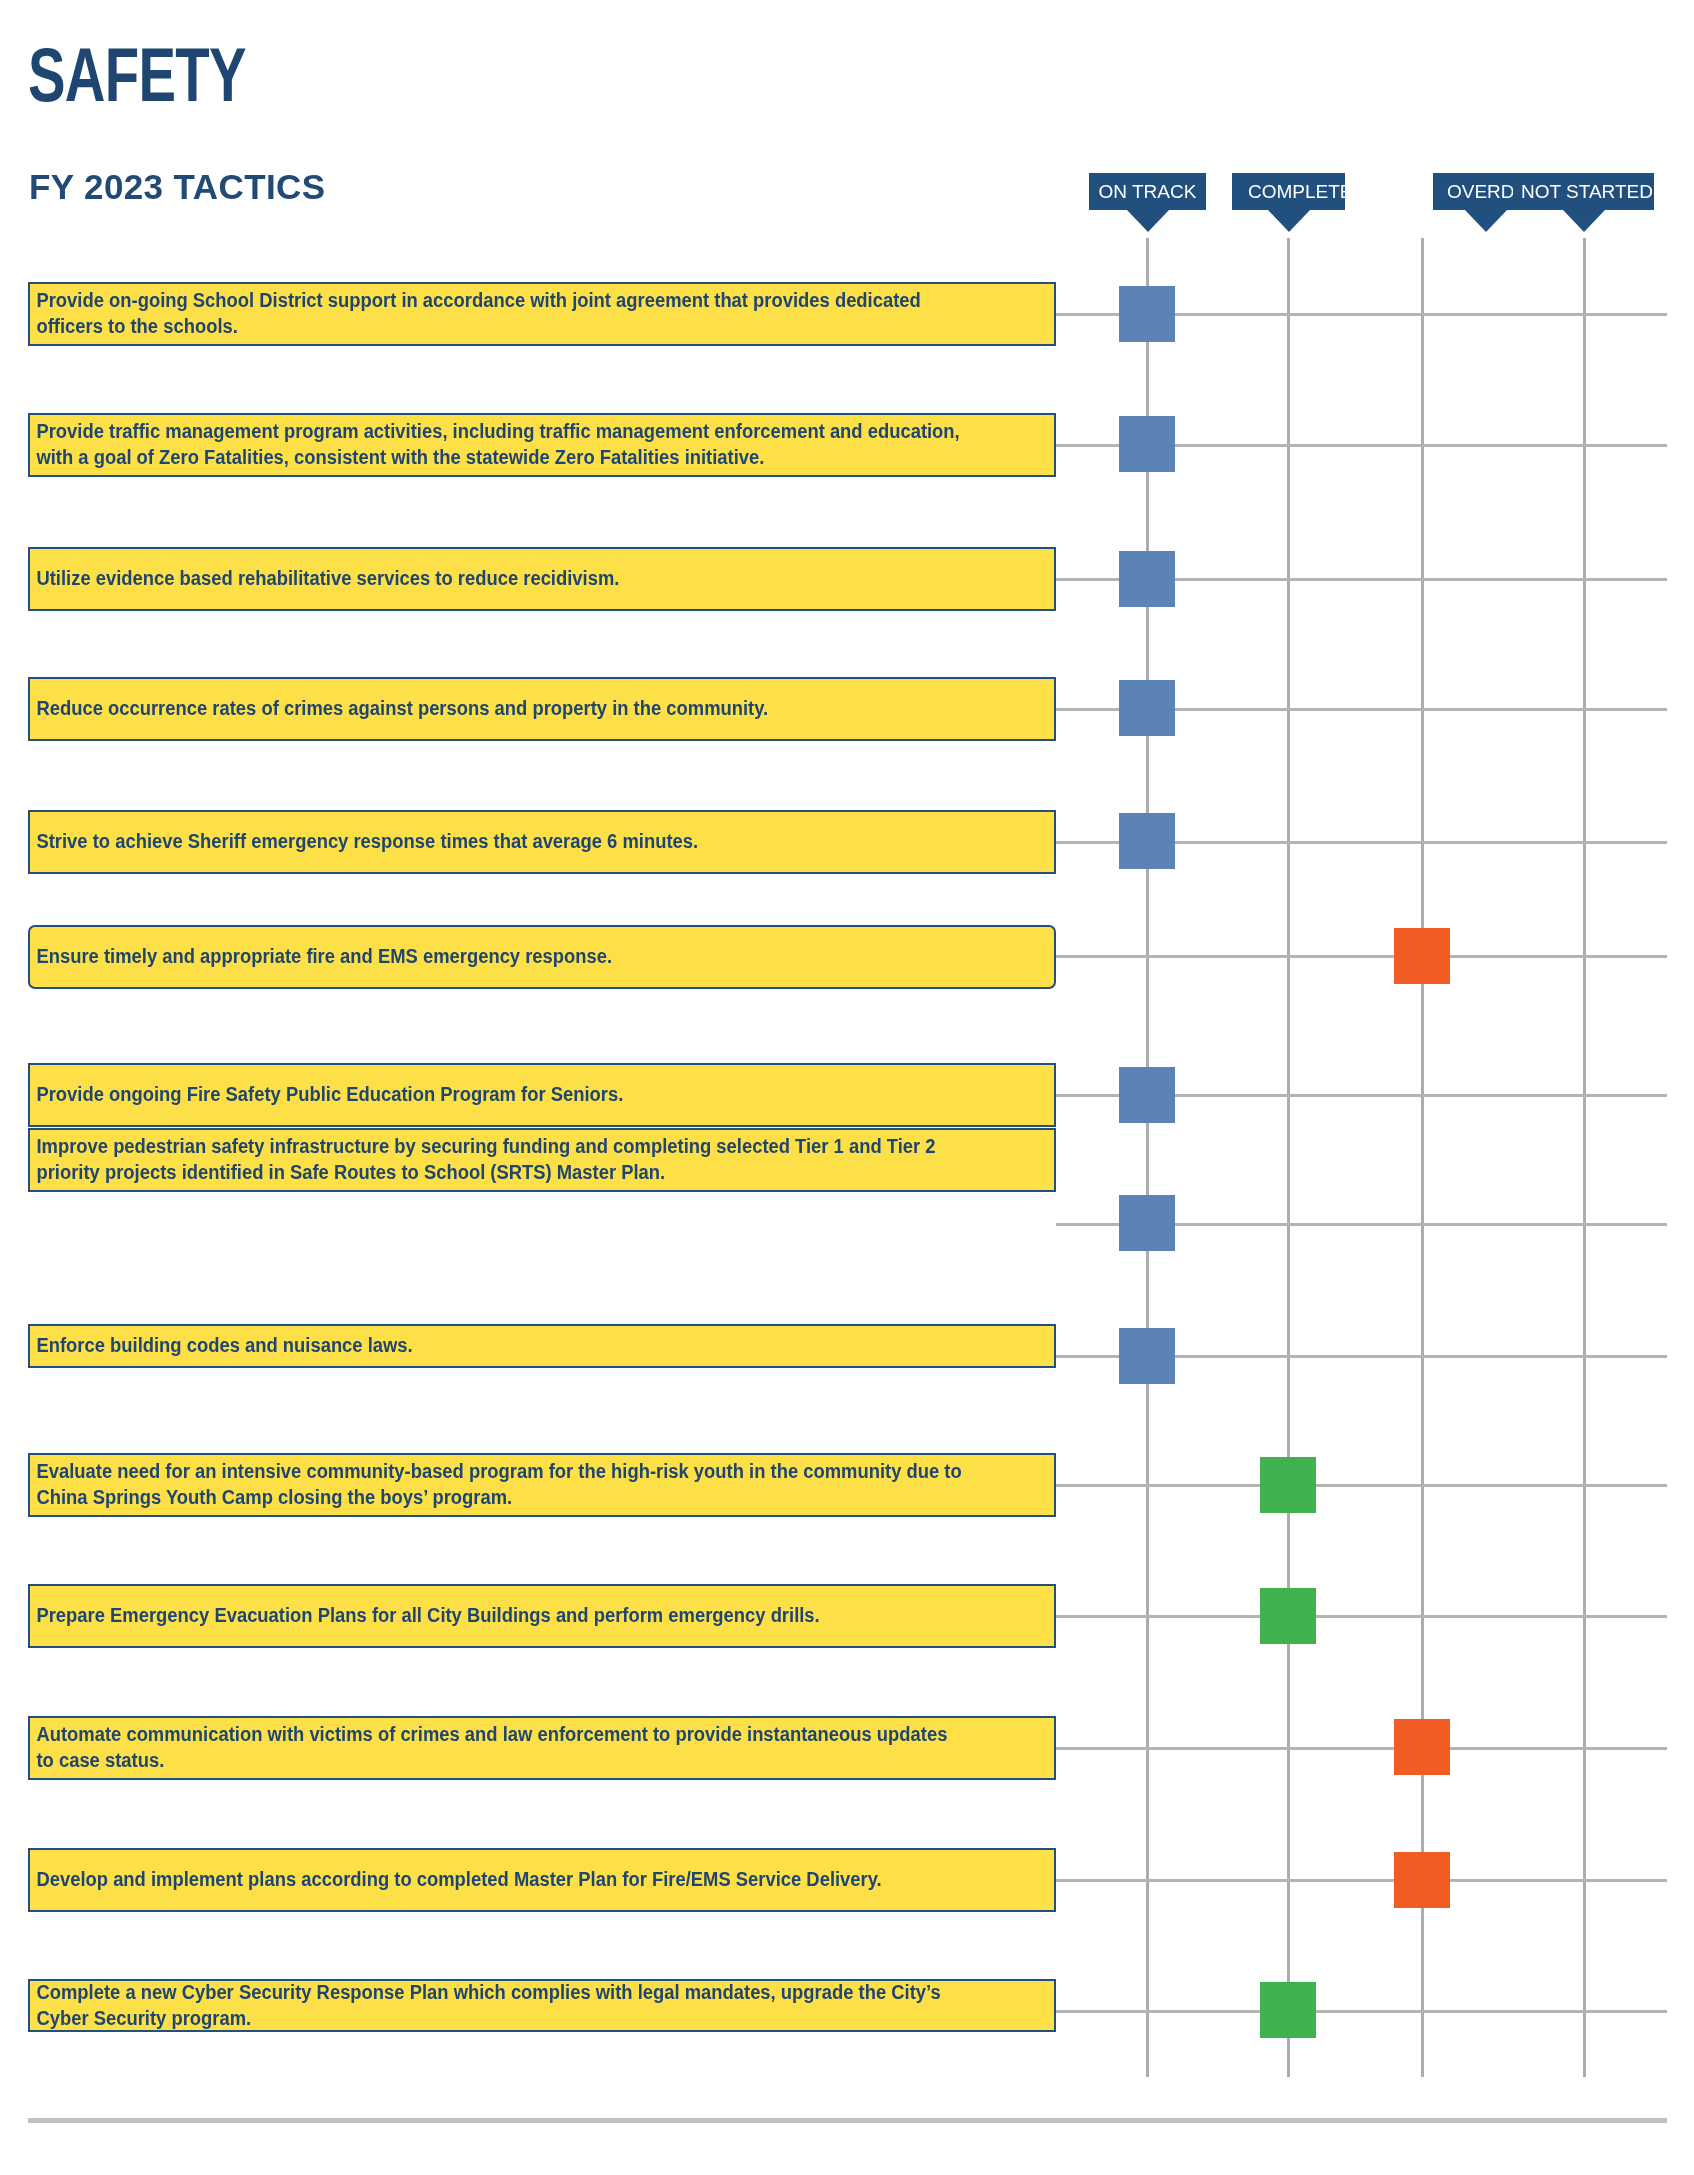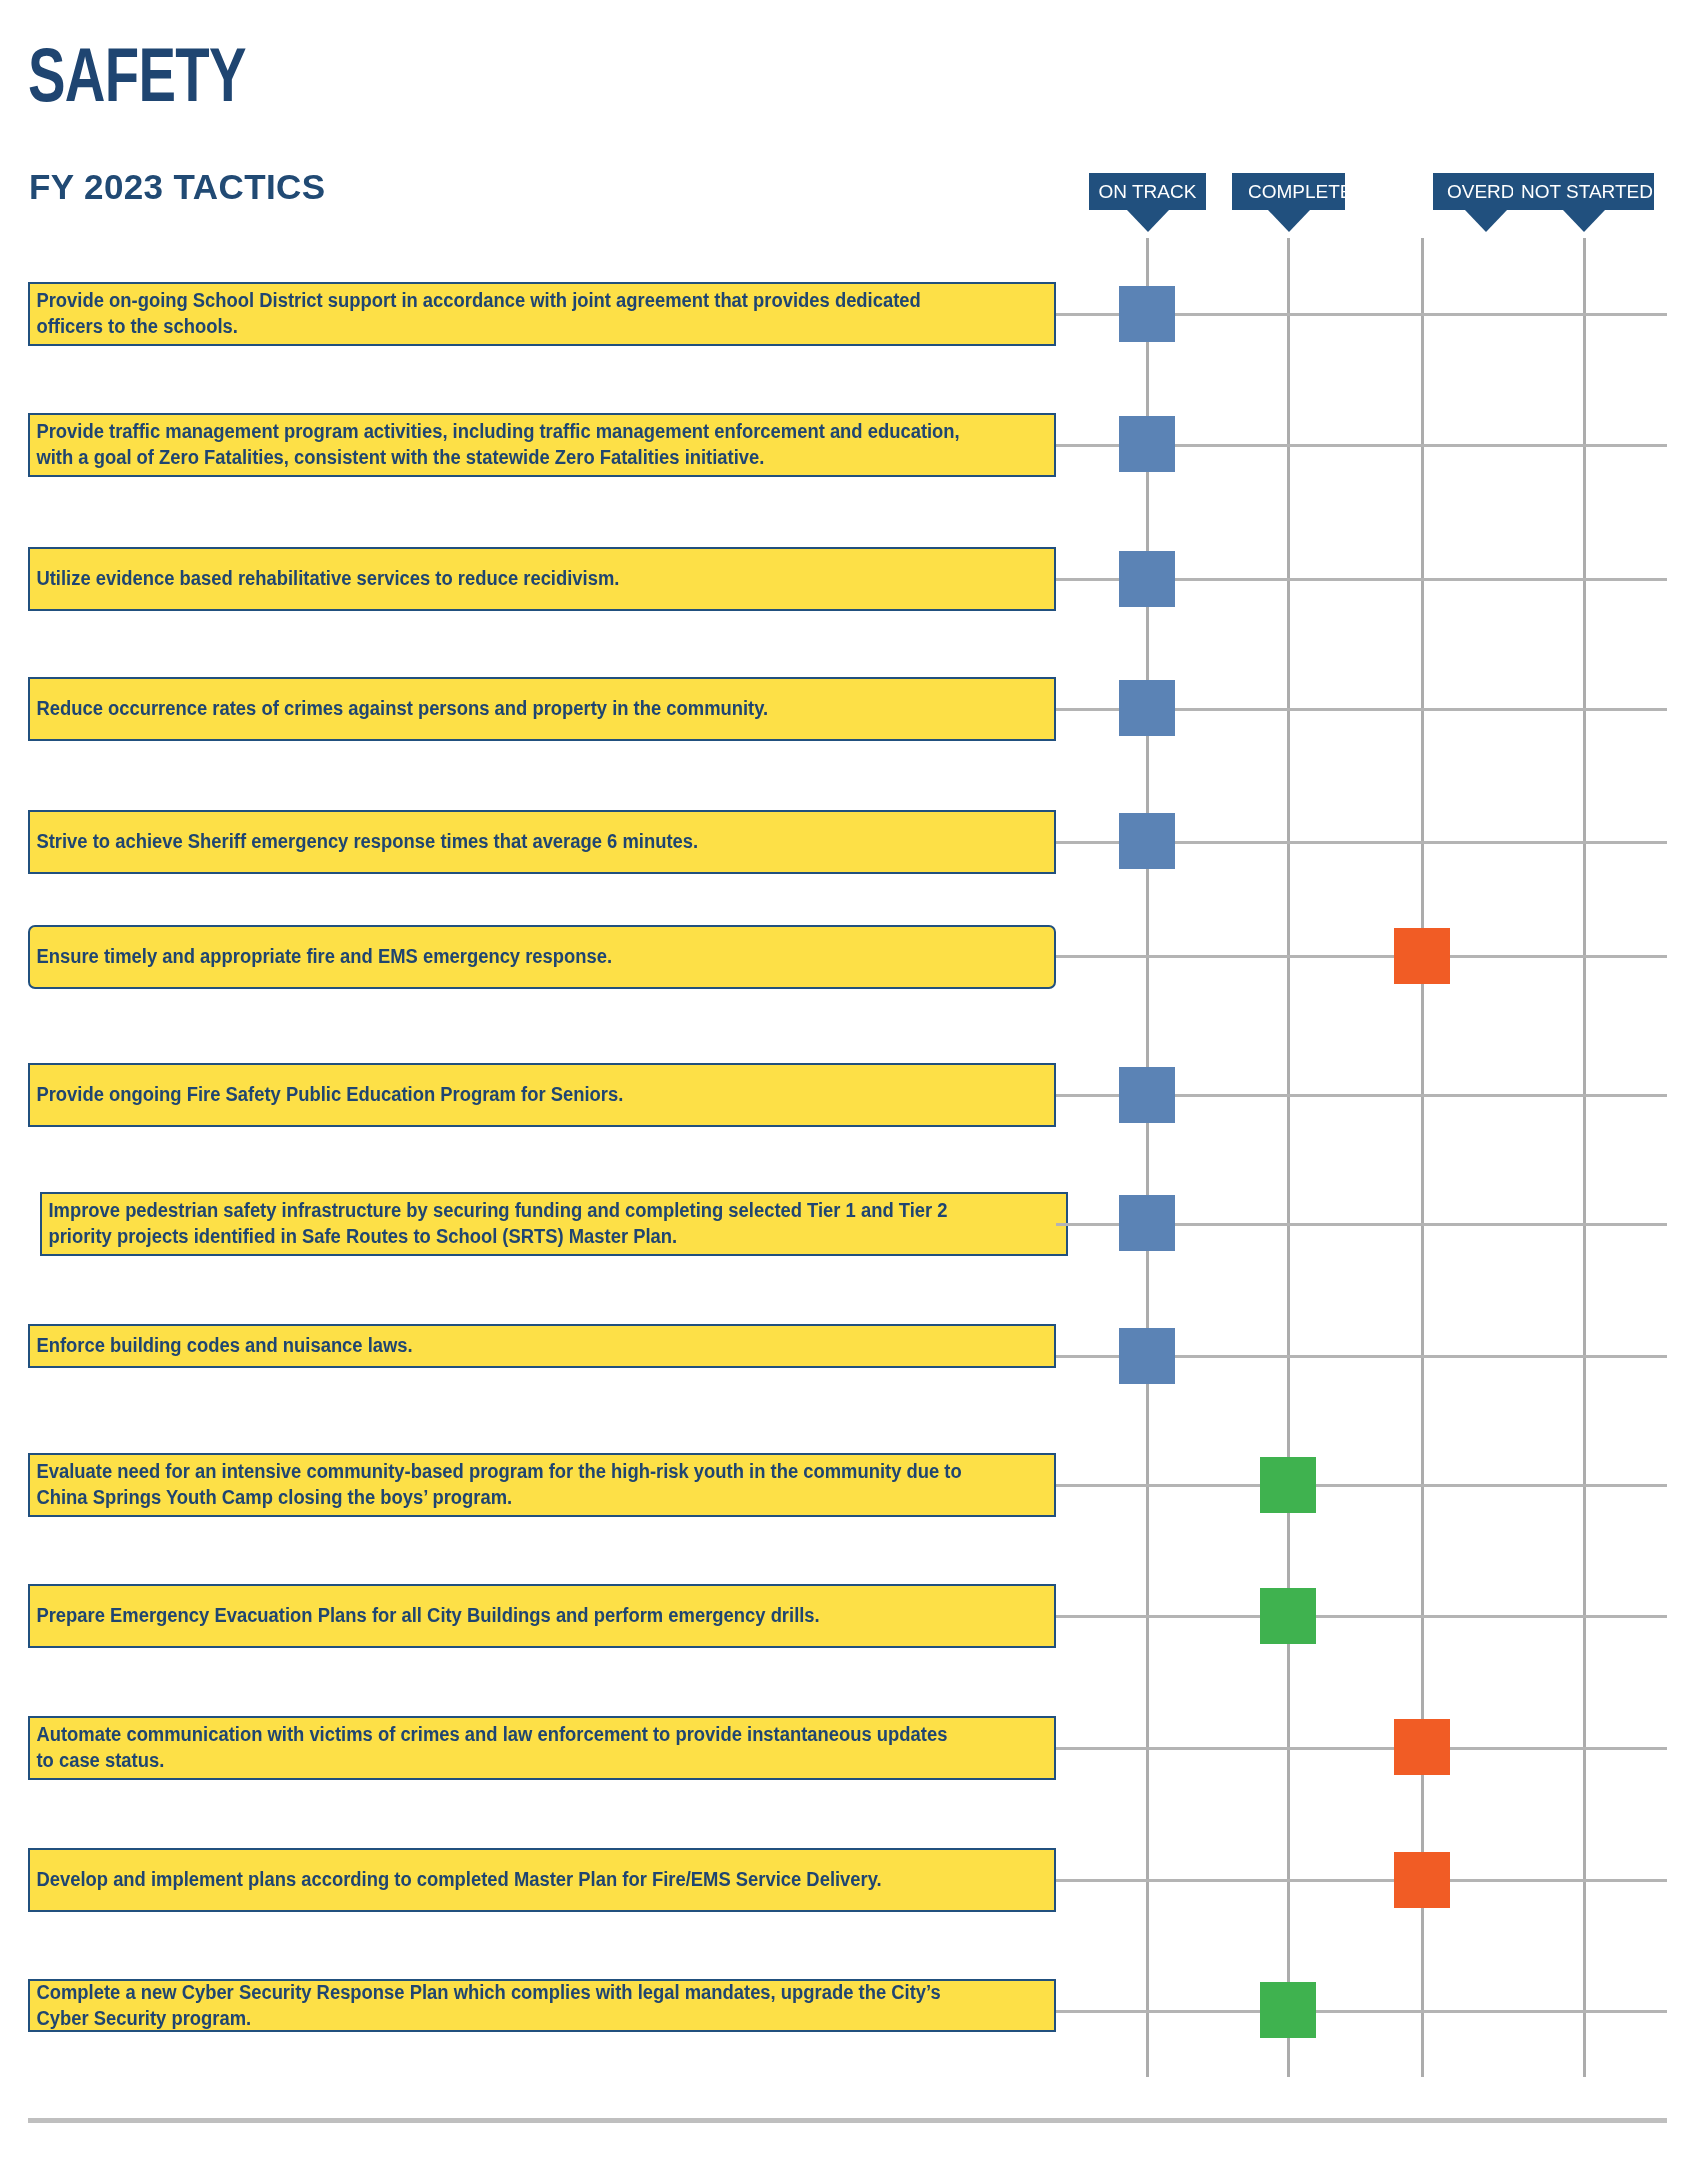--- a/index.html
+++ b/index.html
@@ -170,21 +170,21 @@
     <div class="task-box" style="top: 925px; height: 64px; border-radius: 7px;">
       <div class="task-text">Ensure timely and appropriate fire and EMS emergency response.</div>
     </div>
     <div class="row-line" style="left: 1056px; top: 955px; width: 611px;"></div>
     <div class="marker overdue" style="left: 1394px; top: 928px;"></div>
     <div class="task-box" style="top: 1063px; height: 64px;">
       <div class="task-text">Provide ongoing Fire Safety Public Education Program for Seniors.</div>
     </div>
     <div class="row-line" style="left: 1056px; top: 1094px; width: 611px;"></div>
     <div class="marker on-track" style="left: 1119px; top: 1067px;"></div>
-    <div class="task-box" style="top: 1192px; height: 64px; margin-left: 12px;">
+    <div class="task-box" style="top: 1128px; height: 64px;">
       <div class="task-text">Improve pedestrian safety infrastructure by securing funding and completing selected Tier 1 and Tier 2 priority projects identified in Safe Routes to School (SRTS) Master Plan.</div>
     </div>
     <div class="row-line" style="left: 1056px; top: 1223px; width: 611px;"></div>
     <div class="marker on-track" style="left: 1119px; top: 1195px;"></div>
     <div class="task-box" style="top: 1324px; height: 44px;">
       <div class="task-text">Enforce building codes and nuisance laws.</div>
     </div>
     <div class="row-line" style="left: 1056px; top: 1355px; width: 611px;"></div>
     <div class="marker on-track" style="left: 1119px; top: 1328px;"></div>
     <div class="task-box" style="top: 1453px; height: 64px;">

